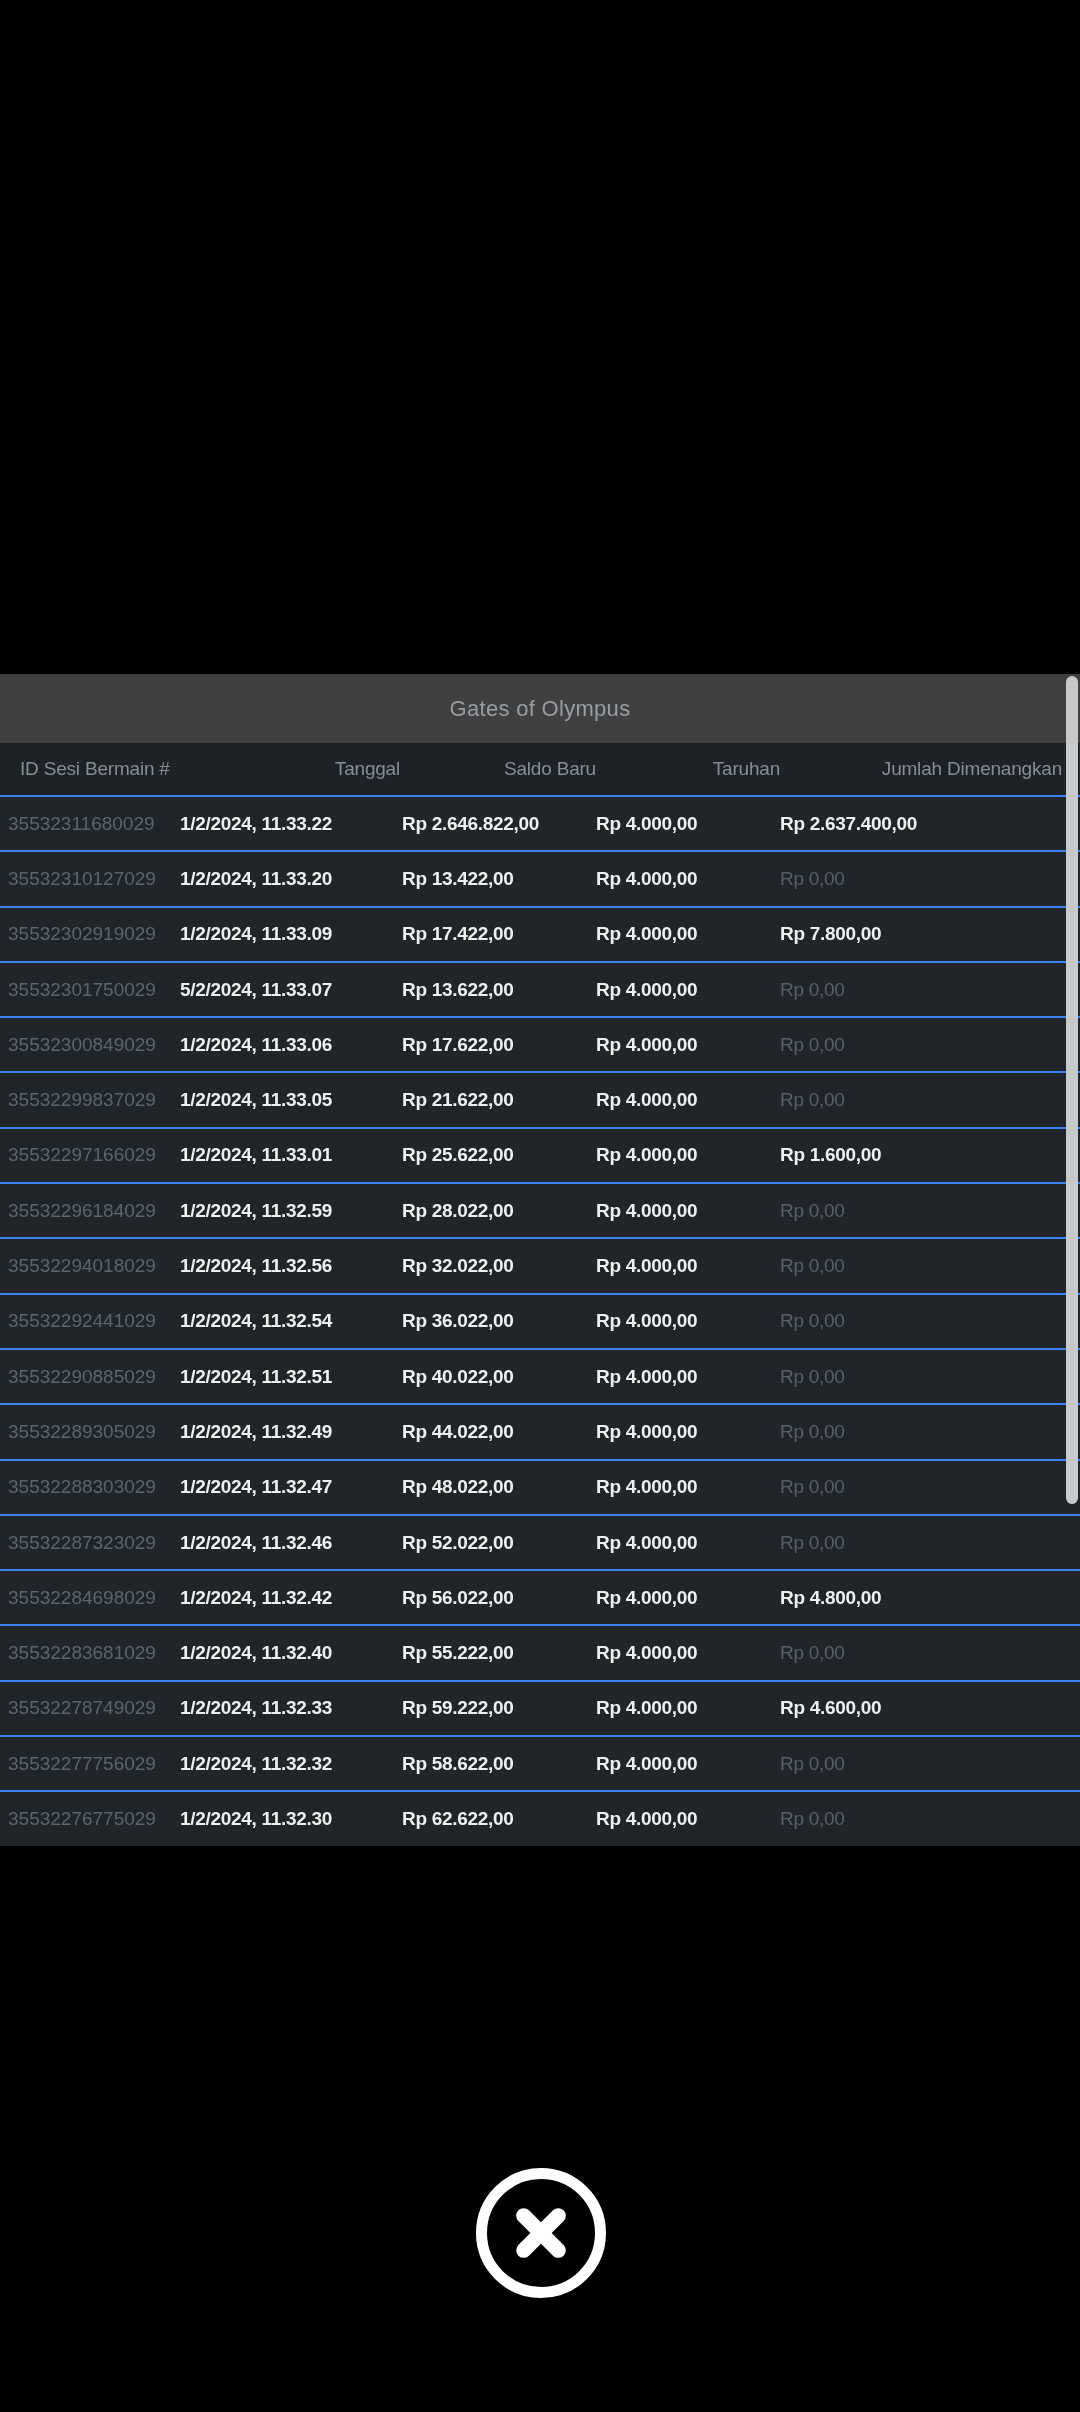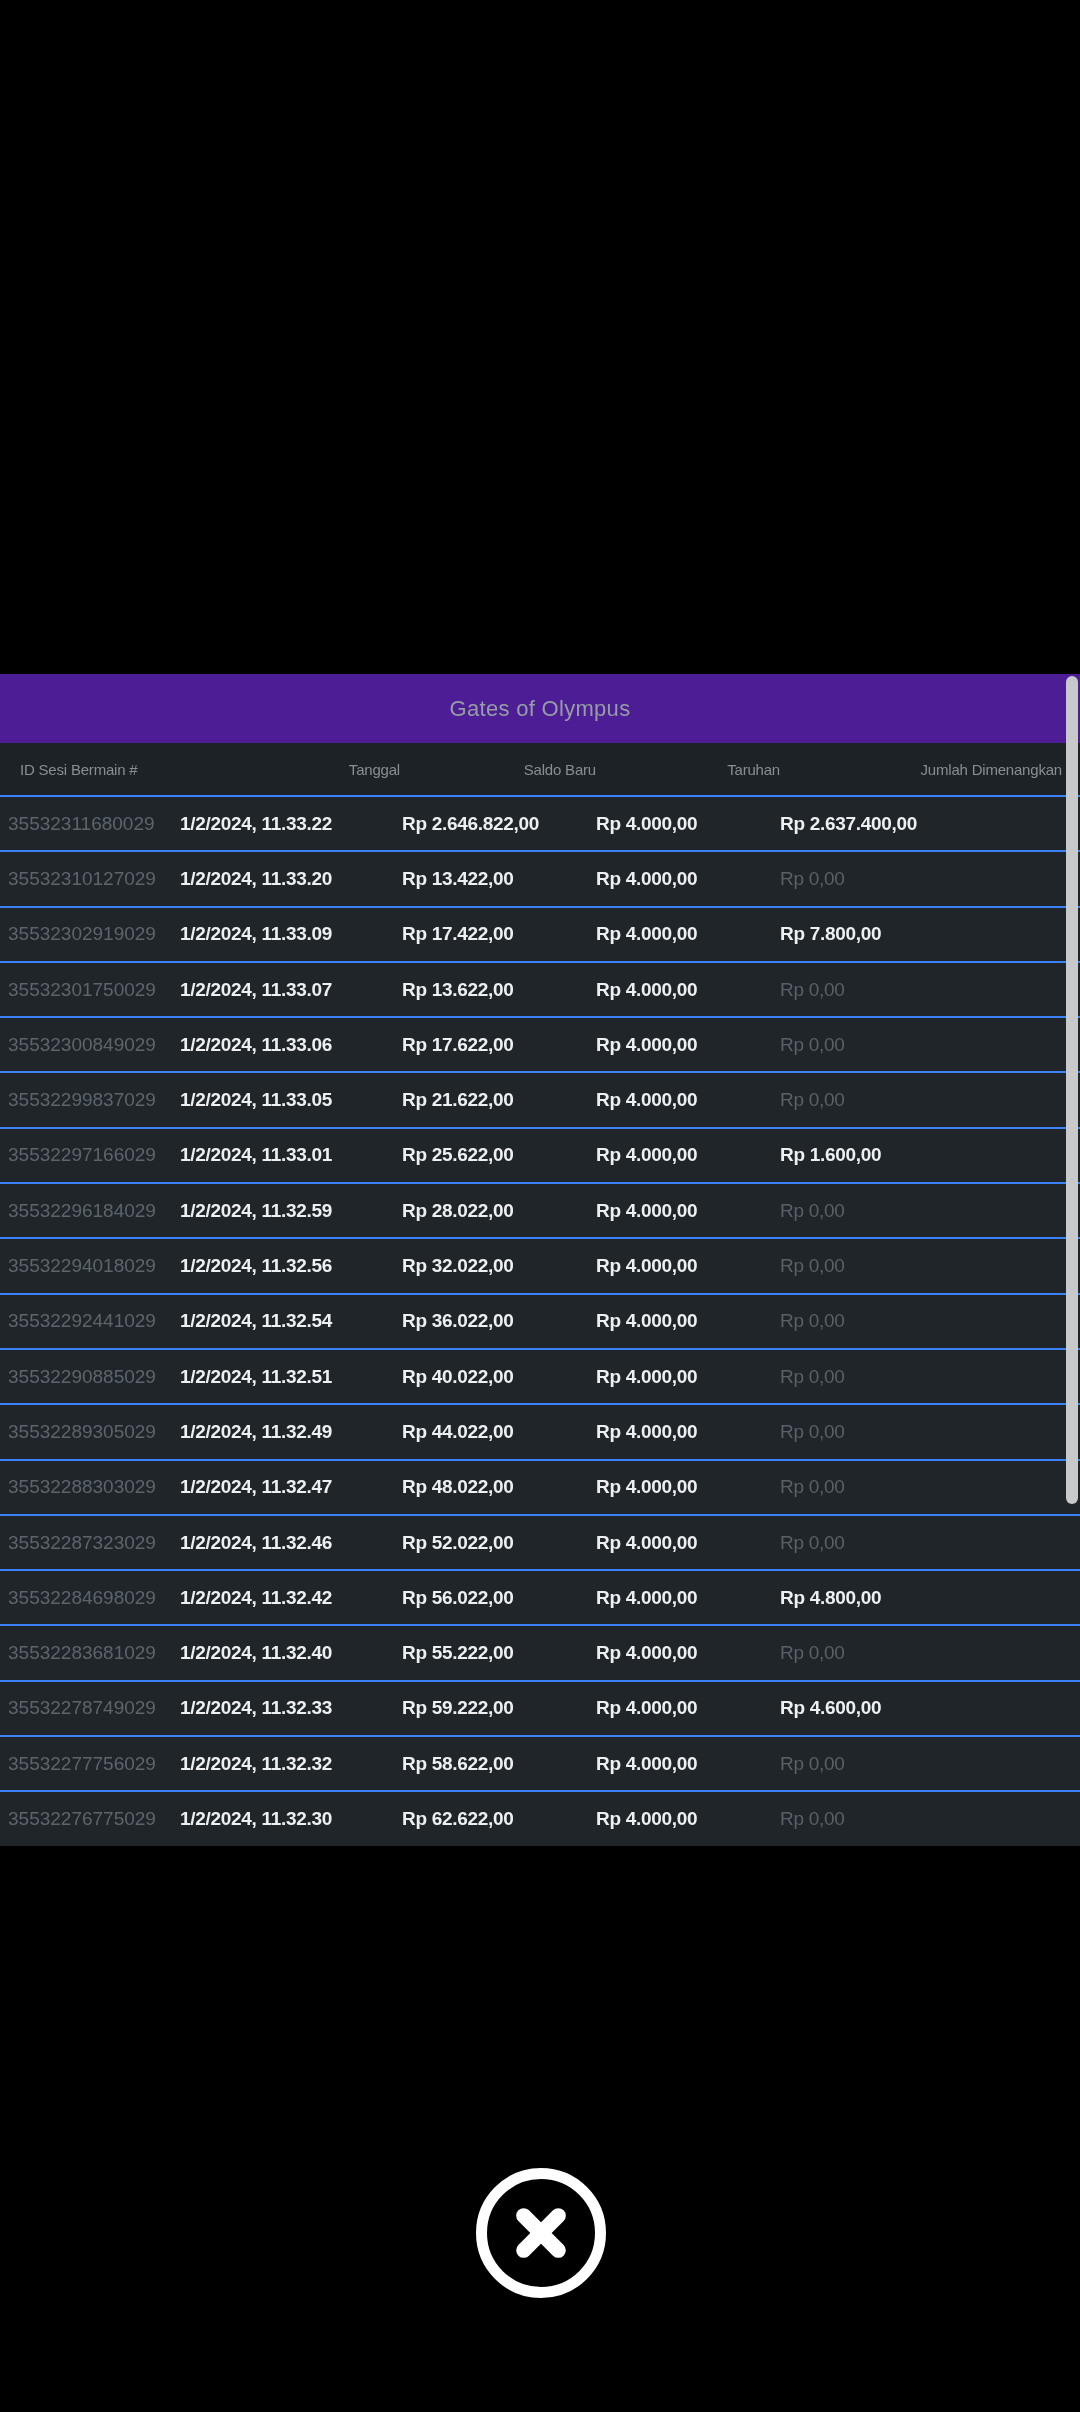--- a/index.html
+++ b/index.html
@@ -25,21 +25,21 @@
   .history-modal {
     position: absolute;
     top: 674px;
     left: 0;
     width: 1080px;
     height: 1172px;
     background: #20252a;
   }
   .modal-titlebar {
     height: 69px;
-    background: #4c1d95;
+    background: #404040;
     display: flex;
     align-items: center;
     justify-content: center;
   }
   .modal-title {
     color: #969da4;
     font-size: 22px;
     font-weight: 500;
     letter-spacing: 0.3px;
   }
@@ -47,21 +47,21 @@
   .tgrid {
     display: grid;
     grid-template-columns: 170px 230px 196px 184px 282px;
     align-items: center;
   }
 
   .table-header {
     height: 52px;
     background: #1d2226;
     color: #878e94;
-    font-size: 15px;
+    font-size: 19px;
     font-weight: 500;
     letter-spacing: -0.2px;
   }
   .table-header .hcell {
     text-align: right;
     white-space: nowrap;
   }
   .table-header .hcell.c1 {
     text-align: left;
     padding-left: 20px;
@@ -183,21 +183,21 @@
   <div class="trow tgrid">
     <span class="cell id">35532302919029</span>
     <span class="cell date">1/2/2024, 11.33.09</span>
     <span class="cell saldo">Rp 17.422,00</span>
     <span class="cell taruhan">Rp 4.000,00</span>
     <span class="cell jumlah">Rp 7.800,00</span>
   </div>
 
   <div class="trow tgrid">
     <span class="cell id">35532301750029</span>
-    <span class="cell date">1/2/2024, 11.33.07</span>
+    <span class="cell date">5/2/2024, 11.33.07</span>
     <span class="cell saldo">Rp 13.622,00</span>
     <span class="cell taruhan">Rp 4.000,00</span>
     <span class="cell jumlah zero">Rp 0,00</span>
   </div>
 
   <div class="trow tgrid">
     <span class="cell id">35532300849029</span>
     <span class="cell date">1/2/2024, 11.33.06</span>
     <span class="cell saldo">Rp 17.622,00</span>
     <span class="cell taruhan">Rp 4.000,00</span>

